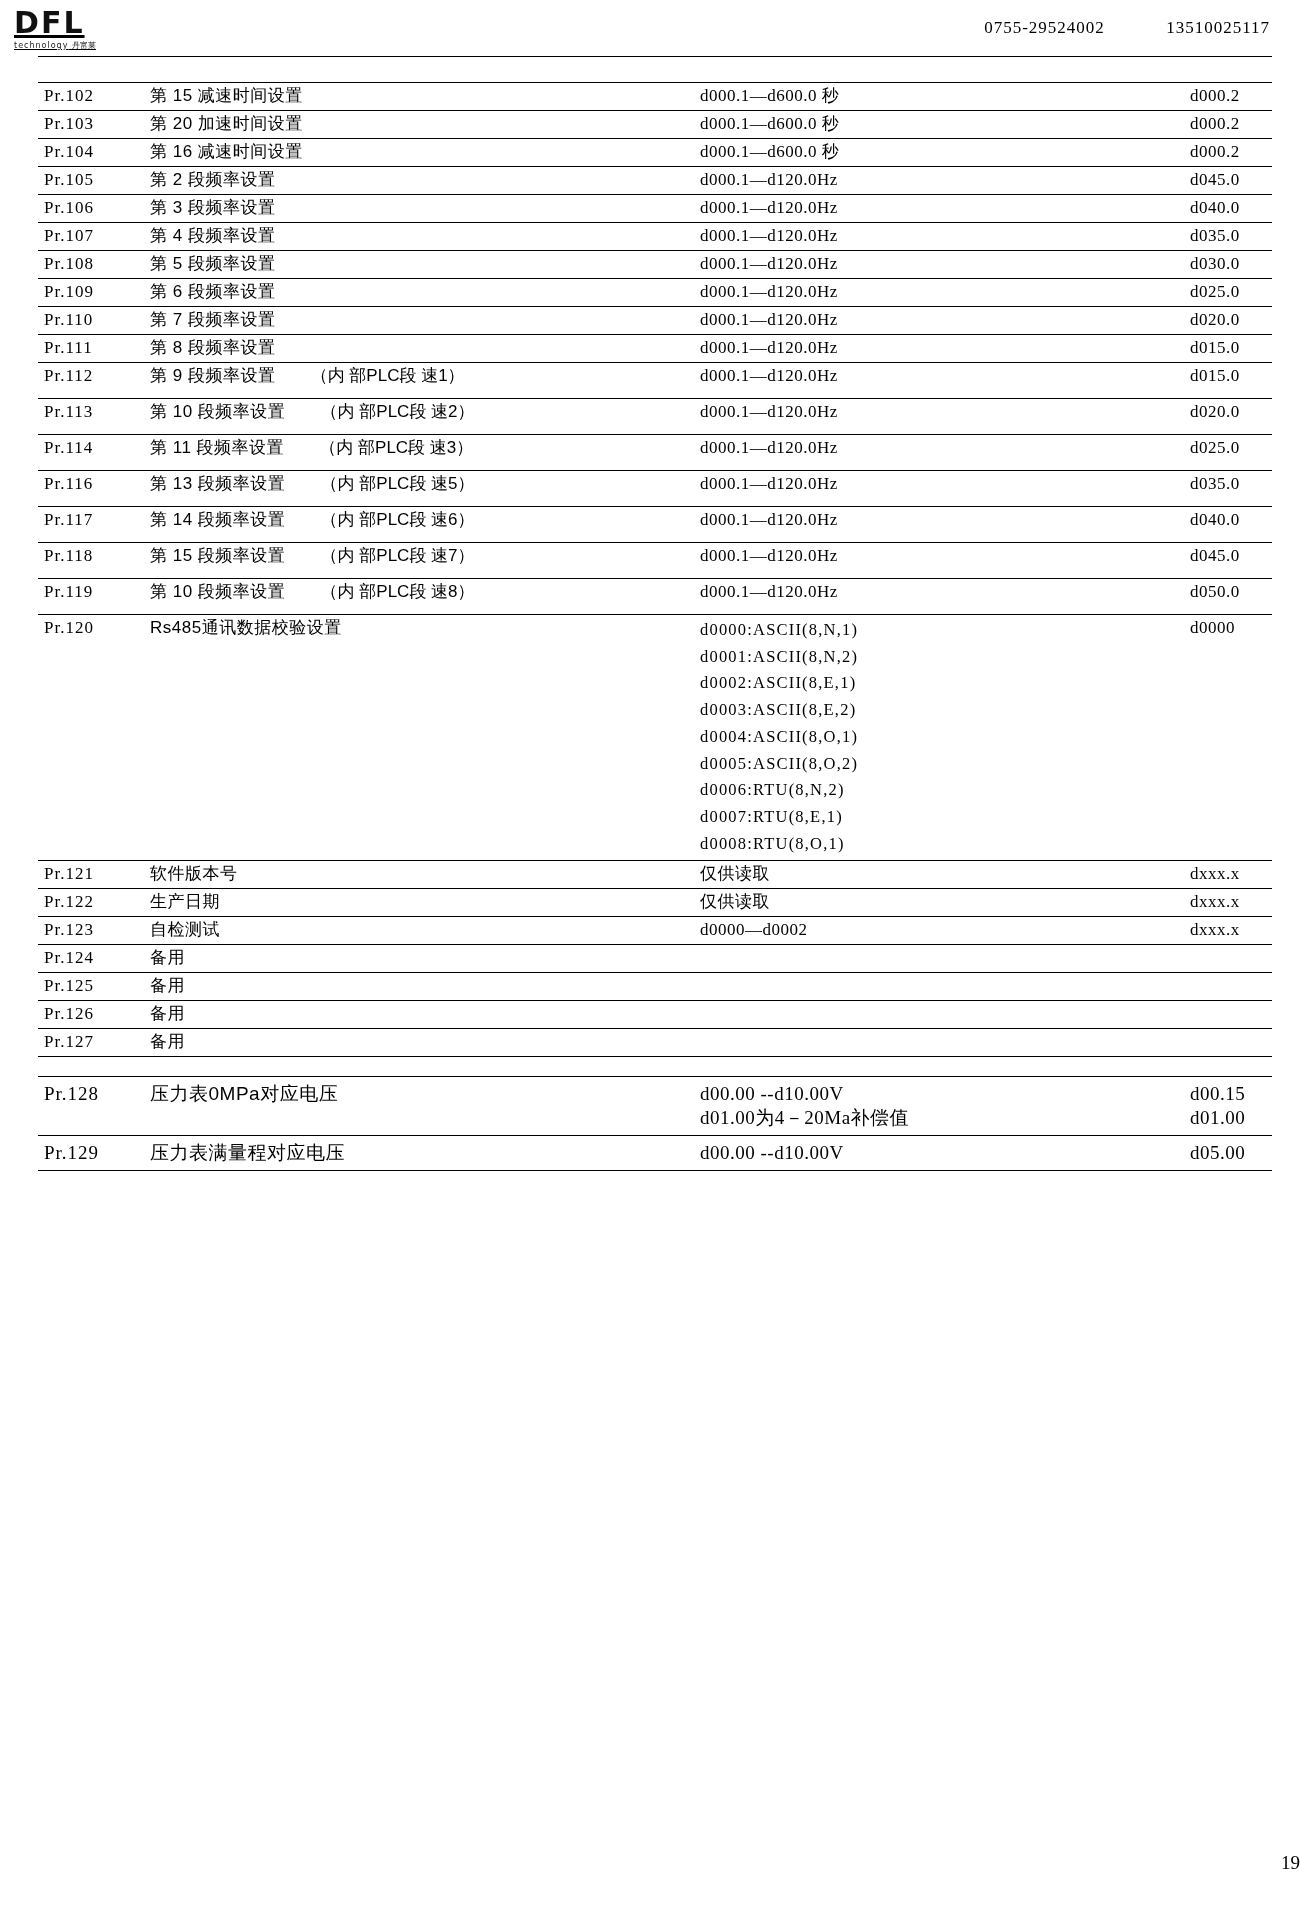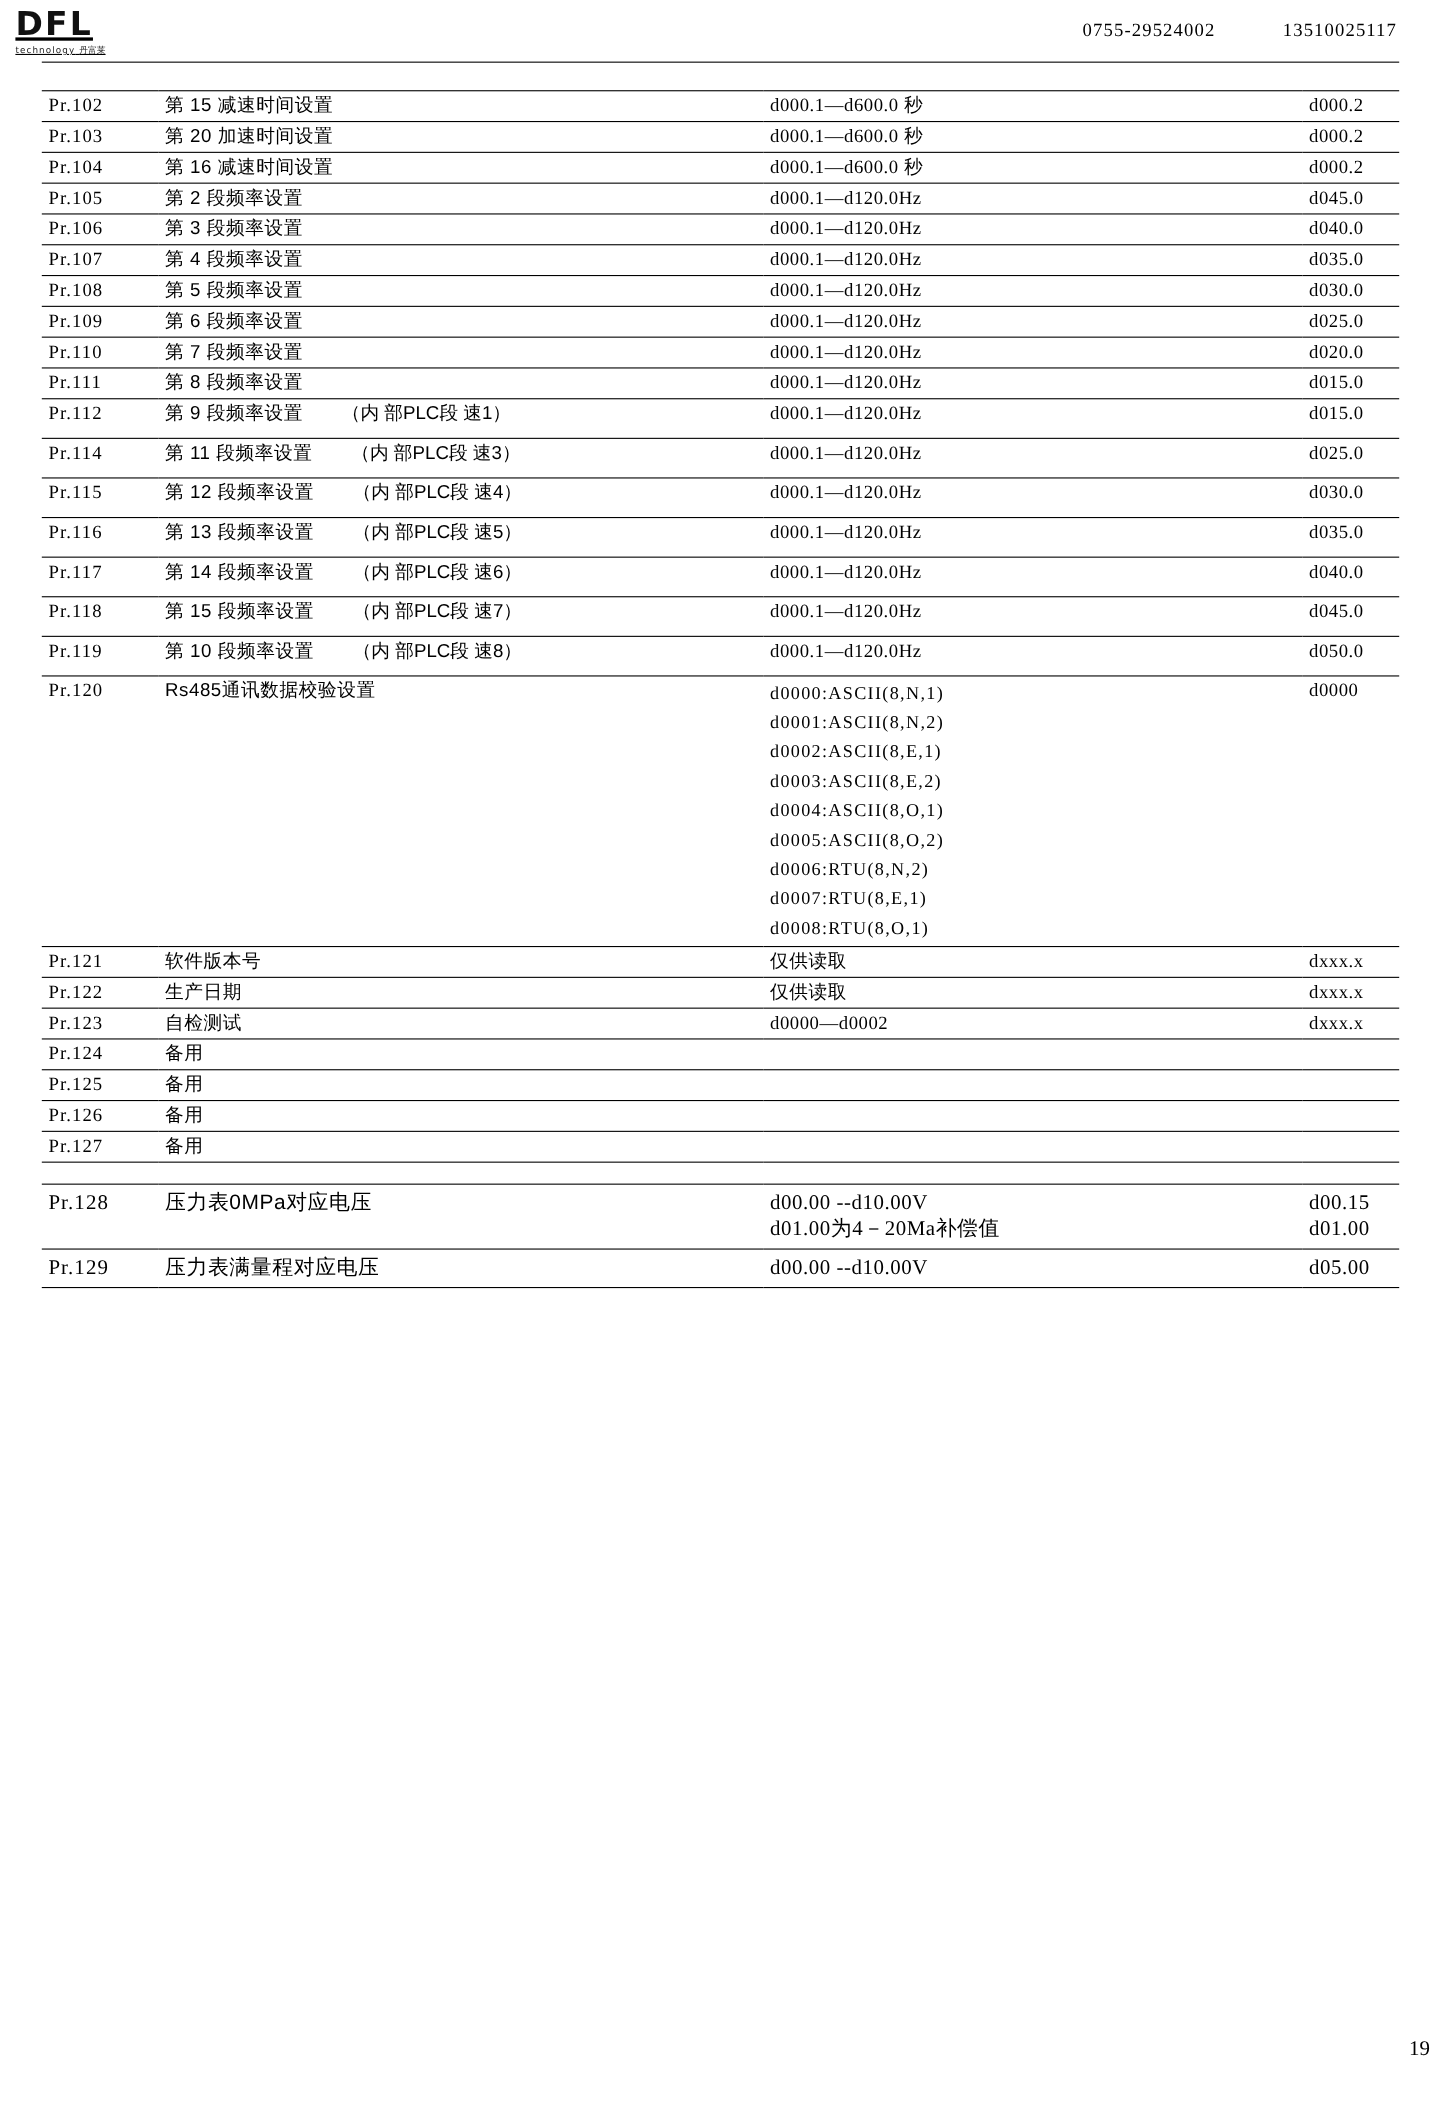--- a/index.html
+++ b/index.html
@@ -243,36 +243,36 @@
         <tr class="tall">
           <td class="c-code">Pr.112</td>
           <td class="c-name">
             <span class="name-main">第 9 段频率设置</span>
             <span class="name-paren">（内 部PLC段 速1）</span>
           </td>
           <td class="c-range">d000.1—d120.0Hz</td>
           <td class="c-default">d015.0</td>
         </tr>
         <tr class="tall">
+          <td class="c-code">Pr.113</td>
+          <td class="c-name">
+            <span class="name-main">第 10 段频率设置</span>
+            <span class="name-paren">（内 部PLC段 速2）</span>
+          </td>
+          <td class="c-range">d000.1—d120.0Hz</td>
+          <td class="c-default">d020.0</td>
+        </tr>
+        <tr class="tall">
           <td class="c-code">Pr.114</td>
           <td class="c-name">
             <span class="name-main">第 11 段频率设置</span>
             <span class="name-paren">（内 部PLC段 速3）</span>
           </td>
           <td class="c-range">d000.1—d120.0Hz</td>
           <td class="c-default">d025.0</td>
-        </tr>
-        <tr class="tall">
-          <td class="c-code">Pr.115</td>
-          <td class="c-name">
-            <span class="name-main">第 12 段频率设置</span>
-            <span class="name-paren">（内 部PLC段 速4）</span>
-          </td>
-          <td class="c-range">d000.1—d120.0Hz</td>
-          <td class="c-default">d030.0</td>
         </tr>
         <tr class="tall">
           <td class="c-code">Pr.116</td>
           <td class="c-name">
             <span class="name-main">第 13 段频率设置</span>
             <span class="name-paren">（内 部PLC段 速5）</span>
           </td>
           <td class="c-range">d000.1—d120.0Hz</td>
           <td class="c-default">d035.0</td>
         </tr>

